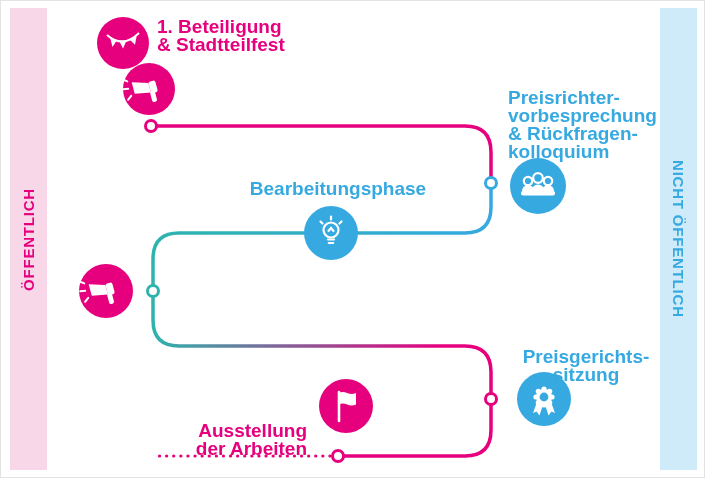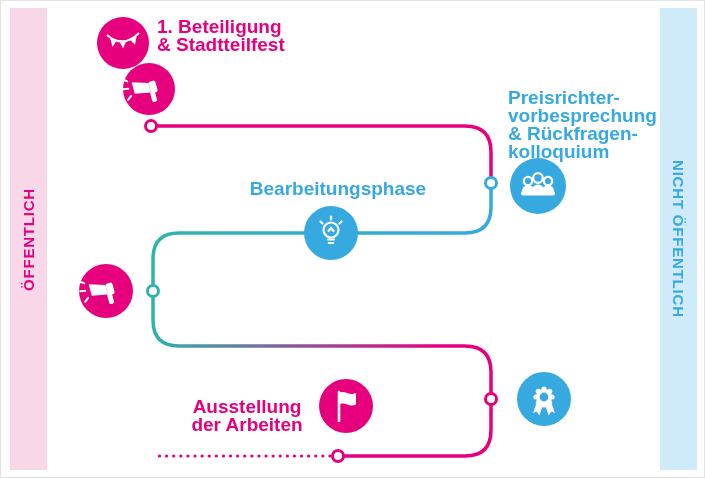--- a/index.html
+++ b/index.html
@@ -17,21 +17,21 @@
   .band-right .band-text{color:var(--blue,#36a9e1);writing-mode:vertical-rl;}
   
   .lbl{position:absolute;font-weight:700;font-size:19px;line-height:18px;white-space:pre-line;}
   .pink{color:var(--pink,#e6007e);}
   .blue{color:var(--blue,#36a9e1);}
   .lbl-step1{left:156px;top:17px;}
   .lbl-jury{left:507px;top:88px;width:162px;text-align:left;}
   .lbl-phase{left:247px;top:179px;width:180px;text-align:center;}
   .lbl-step2{left:50px;top:237px;}
   .lbl-session{left:515px;top:347px;width:140px;text-align:center;}
-  .lbl-exhibit{left:186px;top:397px;width:120px;text-align:center;}
+  .lbl-exhibit{left:186px;top:421px;width:120px;text-align:right;}
   
   svg.flow{position:absolute;left:0;top:0;}
   .st-pink{stroke:var(--pink,#e6007e);}
   .dotted{stroke-dasharray:0.1 7;stroke-width:3.2;}
   .node{fill:#fff;stroke-width:3;}
   .n-pink{stroke:var(--pink,#e6007e);}
   .n-blue{stroke:var(--blue,#36a9e1);}
   .n-teal{stroke:var(--teal,#2fb3ad);}
   .c-pink{fill:var(--pink,#e6007e);}
   .c-blue{fill:var(--blue,#36a9e1);}
@@ -161,16 +161,18 @@
     <circle class="node n-pink" cx="337" cy="455" r="5.5"></circle>
   </svg>
 
   <div class="lbl pink lbl-step1">1. Beteiligung
 &amp; Stadtteilfest</div>
   <div class="lbl blue lbl-jury">Preisrichter-
 vorbesprechung
 &amp; Rückfragen-
 kolloquium</div>
   <div class="lbl blue lbl-phase">Bearbeitungsphase</div>
+  <div class="lbl blue lbl-session">Preisgerichts-
+sitzung</div>
   <div class="lbl pink lbl-exhibit">Ausstellung
 der Arbeiten</div>
 
 </div>
 
 </body></html>

